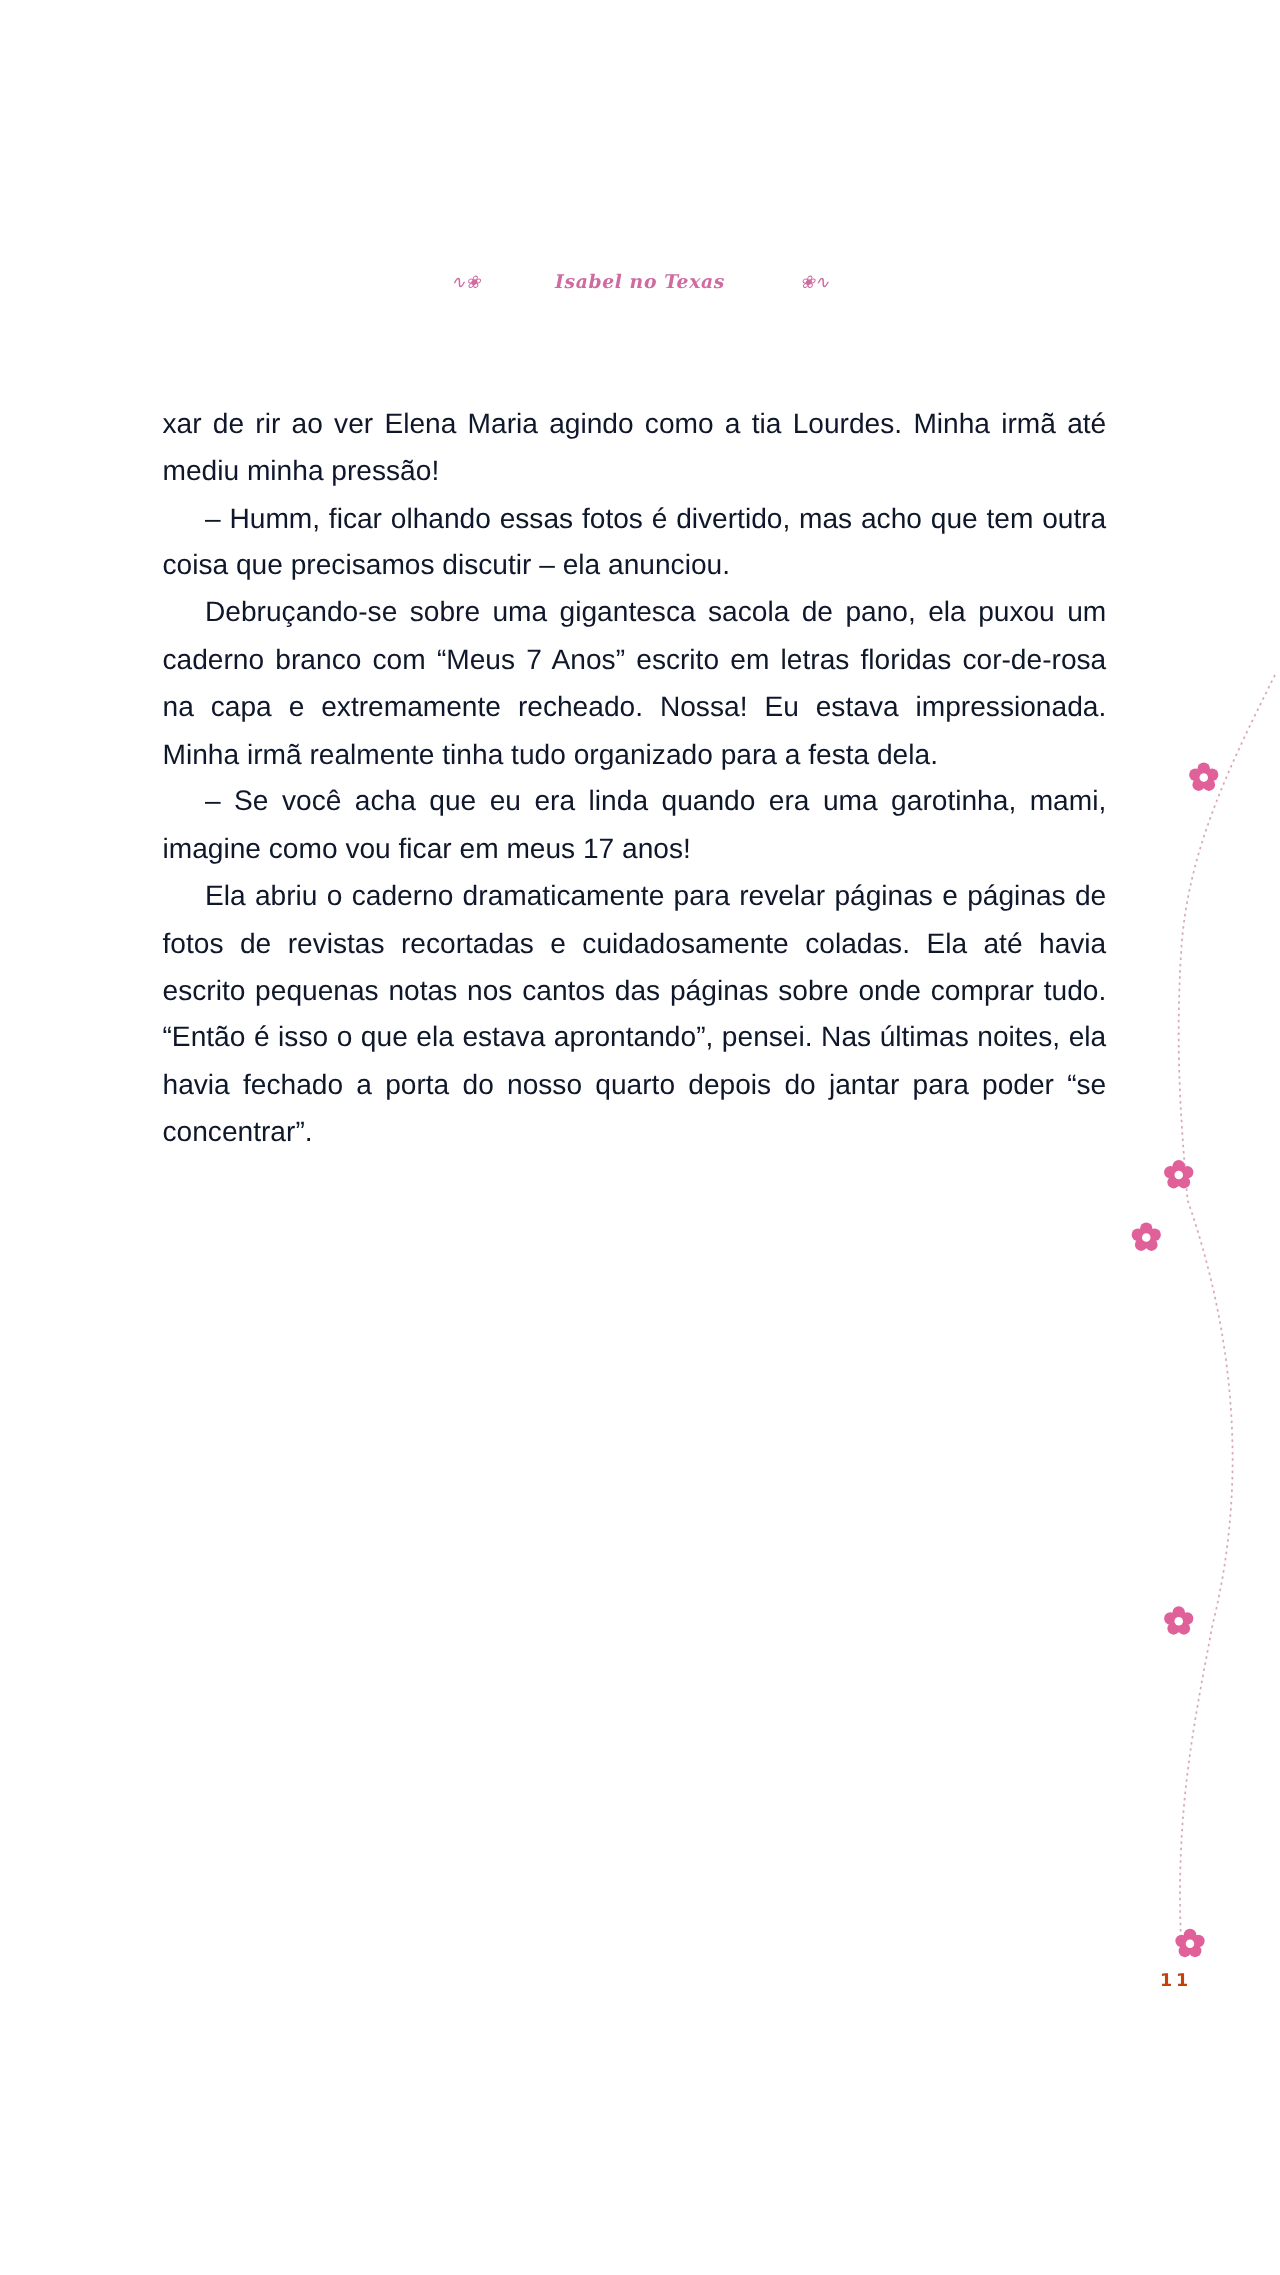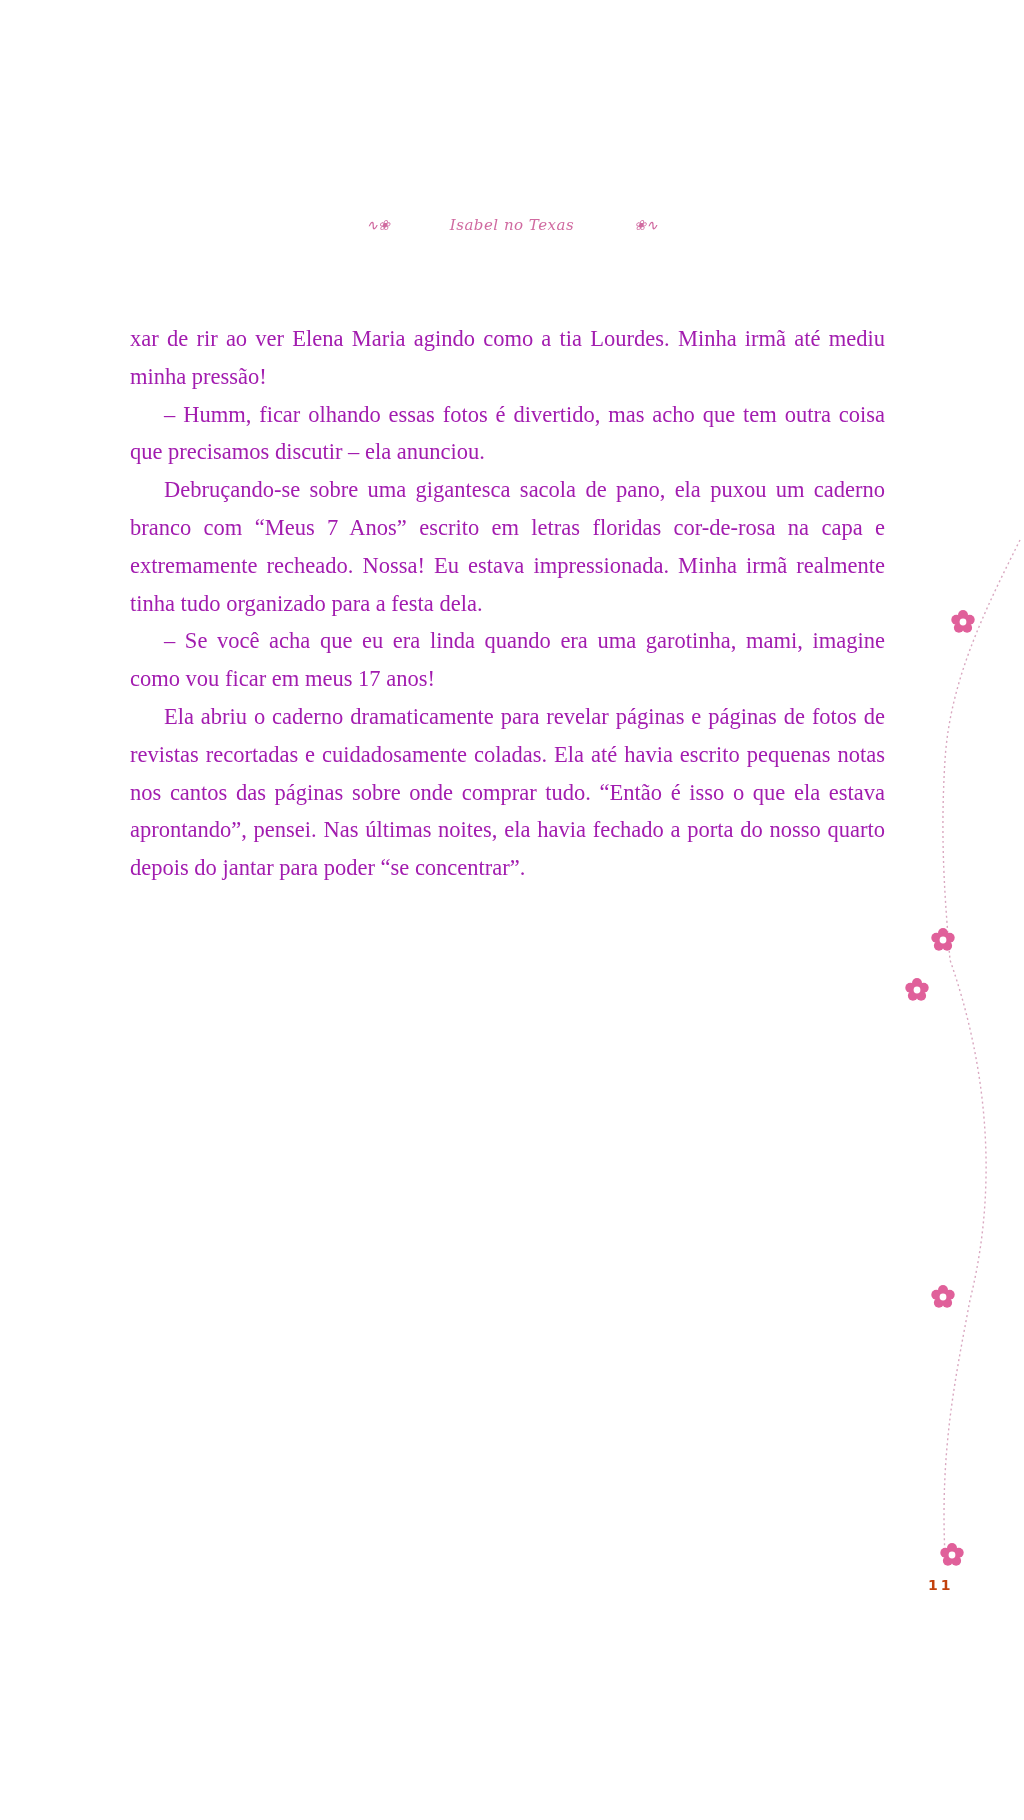--- a/index.html
+++ b/index.html
@@ -4,25 +4,25 @@
 <style>
   html, body { margin: 0; padding: 0; background: #ffffff; }
   body { width: 1024px; height: 1820px; position: relative; overflow: hidden; }
   .page { position: absolute; left: 0; top: 0; width: 1024px; height: 1820px; background: #fff; }
   .running-head {
     position: absolute; top: 210px; left: 0; width: 1024px; height: 30px;
     display: flex; justify-content: center; align-items: center; gap: 60px;
     color: #d06aa0; font-family: "DejaVu Serif", serif; font-style: italic; font-size: 15px;
   }
   .running-head .orn { font-size: 14px; color: #d06aa0; }
-  .running-head .title { font-size: 15px; letter-spacing: 0.5px; }
+  .running-head .title { font-size: 15px; letter-spacing: 0.5px; font-weight: bold; }
   .body-text {
     position: absolute; left: 130px; top: 320px; width: 755px;
-    font-family: Liberation Serif, serif; font-size: 22.5px; line-height: 37.8px;
-    color: #a21caf; text-align: justify;
+    font-family: Liberation Sans, sans-serif; font-size: 22.5px; line-height: 37.8px;
+    color: #0f172a; text-align: justify;
   }
   .body-text p { margin: 0; text-indent: 34px; }
   .body-text p.noindent { text-indent: 0; }
   .page-number {
     position: absolute; left: 928px; top: 1577px;
     font-family: "DejaVu Sans", sans-serif; font-size: 14px; font-weight: bold;
     color: #c2410c; letter-spacing: 3px;
   }
   .vine { position: absolute; left: 0; top: 0; width: 1024px; height: 1820px; pointer-events: none; }
 </style>

